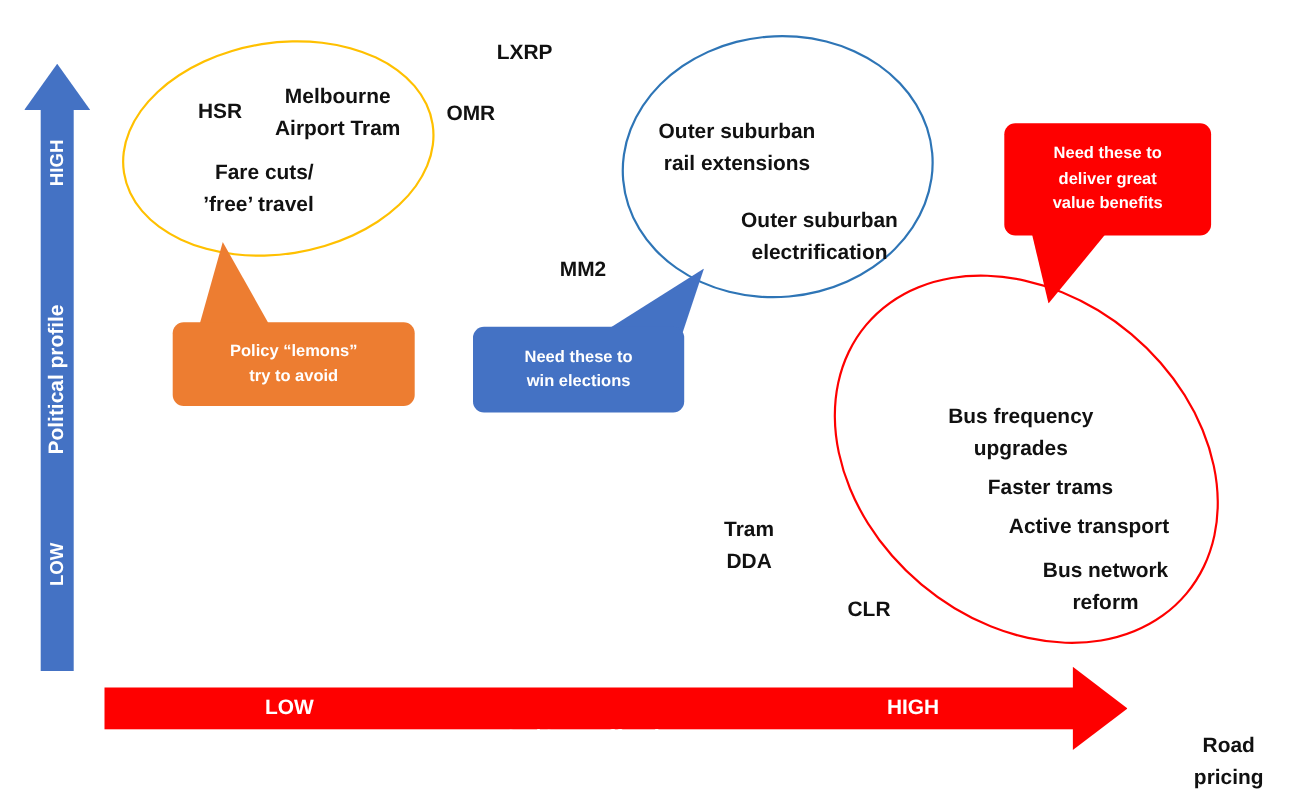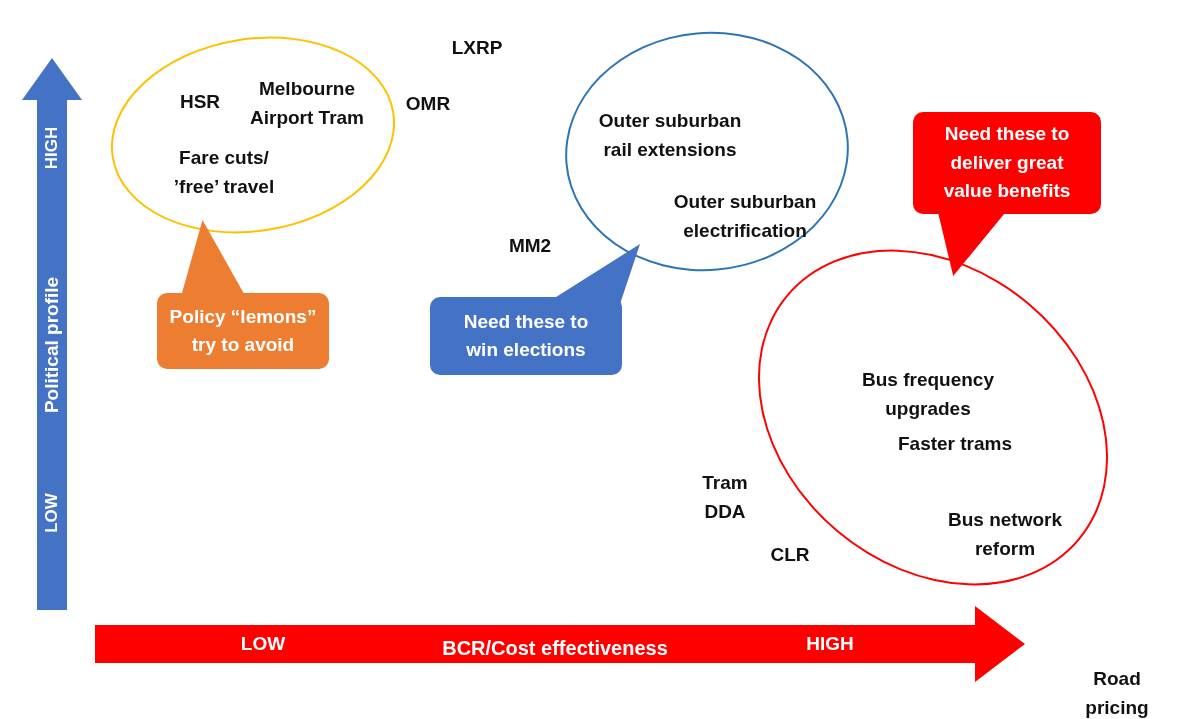--- a/index.html
+++ b/index.html
@@ -29,21 +29,21 @@
   }
   .callout-box {
     position: absolute;
     border-radius: 10px;
     display: flex;
     align-items: center;
     justify-content: center;
     text-align: center;
     color: #ffffff;
     font-weight: bold;
-    font-size: 19px;
+    font-size: 15px;
     line-height: 1.5;
     white-space: pre-line;
   }
   .tail { position: absolute; }
   .axis-text {
     position: absolute;
     color: #ffffff;
     font-weight: bold;
     transform: translate(-50%, -50%);
     white-space: nowrap;
@@ -57,53 +57,54 @@
 
   <div class="tail" style="left: 22px; top: 58px; width: 60px; height: 42px; clip-path: polygon(50% 0px, 0px 100%, 100% 100%); background-color: rgb(68, 114, 196);"></div>
   <div style="position: absolute; left: 37px; top: 100px; width: 30px; height: 510px; background-color: rgb(68, 114, 196);"></div>
   <div class="axis-text v-text" style="left:52px;top:148px;font-size:17px;">HIGH</div>
   <div class="axis-text v-text" style="left:52px;top:345px;font-size:19px;">Political profile</div>
   <div class="axis-text v-text" style="left:52px;top:513px;font-size:17px;">LOW</div>
 
   <div style="position: absolute; left: 95px; top: 625px; width: 882px; height: 38px; background-color: rgb(254, 0, 0);"></div>
   <div class="tail" style="left: 975px; top: 606px; width: 50px; height: 76px; clip-path: polygon(0px 0px, 100% 50%, 0px 100%); background-color: rgb(254, 0, 0);"></div>
   <div class="axis-text" style="left:263px;top:644px;font-size:19px;">LOW</div>
-  <div class="axis-text" style="left:555px;top:648px;font-size:20px;">BCR/Cost effectiveness</div>
+  <div class="axis-text" style="left:555px;top:672px;font-size:20px;">BCR/Cost effectiveness</div>
   <div class="axis-text" style="left:830px;top:644px;font-size:19px;">HIGH</div>
 
   <div class="ellipse" style="left: 110px; top: 38px; width: 282px; height: 190px; transform: rotate(-9deg); border-color: rgb(255, 192, 0);"></div>
   <div class="lbl" style="left:200px;top:102px;">HSR</div>
   <div class="lbl" style="left:307px;top:103px;">Melbourne
 Airport Tram</div>
-  <div class="lbl" style="left:224px;top:172px;">Fare cuts/
+  <div class="lbl" style="left:235px;top:172px;text-align:right;">Fare cuts/
 ’free’ travel</div>
 
   <div class="ellipse" style="left: 565px; top: 32px; width: 280px; height: 235px; transform: rotate(-5deg); border-color: rgb(46, 117, 182);"></div>
   <div class="lbl" style="left:670px;top:135px;">Outer suburban
 rail extensions</div>
   <div class="lbl" style="left:745px;top:216px;">Outer suburban
 electrification</div>
 
   <div class="ellipse" style="left: 742px; top: 268px; width: 378px; height: 295px; transform: rotate(40deg); border-color: rgb(254, 0, 0);"></div>
   <div class="lbl" style="left:928px;top:394px;">Bus frequency
 upgrades</div>
   <div class="lbl" style="left:955px;top:444px;">Faster trams</div>
+  <div class="lbl" style="left:990px;top:479px;">Active transport</div>
   <div class="lbl" style="left:1005px;top:534px;">Bus network
 reform</div>
 
   <div class="lbl" style="left:477px;top:28px;margin-top:20px;">LXRP</div>
   <div class="lbl" style="left:428px;top:59px;margin-top:45px;">OMR</div>
   <div class="lbl" style="left:530px;top:226px;margin-top:20px;">MM2</div>
-  <div class="lbl" style="left:681px;top:497px;margin-left:44px;">Tram
+  <div class="lbl" style="left:681px;top:497px;">Tram
 DDA</div>
   <div class="lbl" style="left:790px;top:555px;">CLR</div>
   <div class="lbl" style="left:1117px;top:693px;">Road pricing</div>
 
   <div class="tail" style="left: 180px; top: 220px; width: 75px; height: 80px; clip-path: polygon(30% 0px, 0px 100%, 90% 100%); background-color: rgb(237, 125, 49);"></div>
-  <div class="callout-box" style="left: 157px; top: 293px; width: 172px; height: 76px; background-color: rgb(237, 125, 49);">Policy “lemons”
+  <div class="callout-box" style="left: 157px; top: 293px; width: 220px; height: 76px; background-color: rgb(237, 125, 49);">Policy “lemons”
 try to avoid</div>
 
   <div class="tail" style="left: 540px; top: 244px; width: 100px; height: 60px; clip-path: polygon(100% 0px, 5% 100%, 80% 100%); background-color: rgb(68, 114, 196);"></div>
   <div class="callout-box" style="left: 430px; top: 297px; width: 192px; height: 78px; background-color: rgb(68, 114, 196);">Need these to
 win elections</div>
 
   <div class="tail" style="left: 928px; top: 208px; width: 90px; height: 68px; clip-path: polygon(10% 0px, 90% 0px, 28% 100%); background-color: rgb(254, 0, 0);"></div>
   <div class="callout-box" style="left: 913px; top: 112px; width: 188px; height: 102px; background-color: rgb(254, 0, 0);">Need these to
 deliver great
 value benefits</div>

